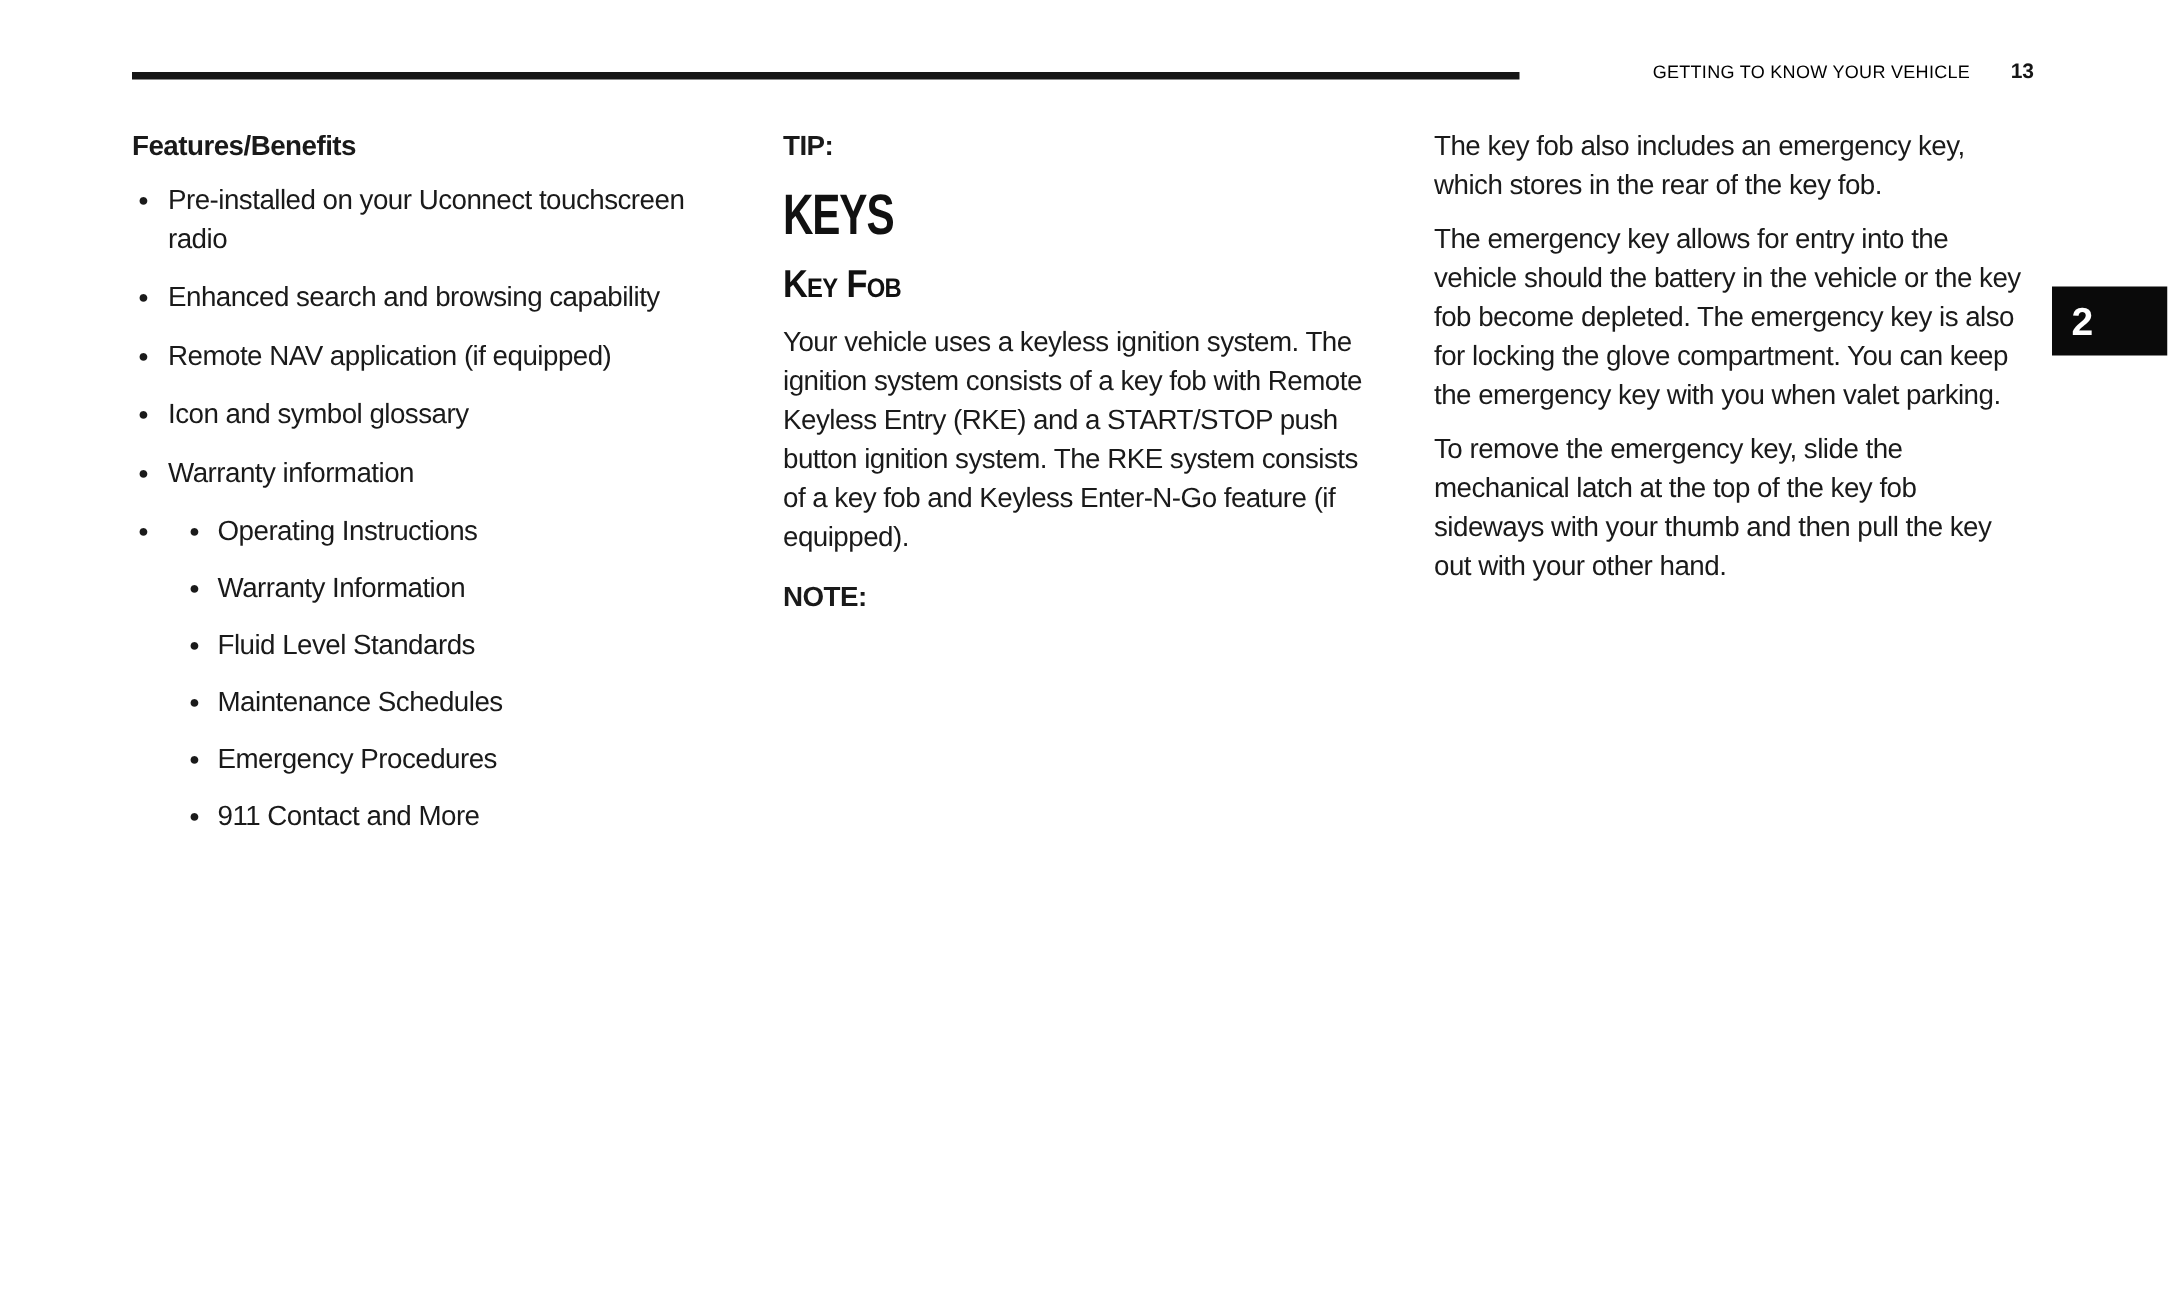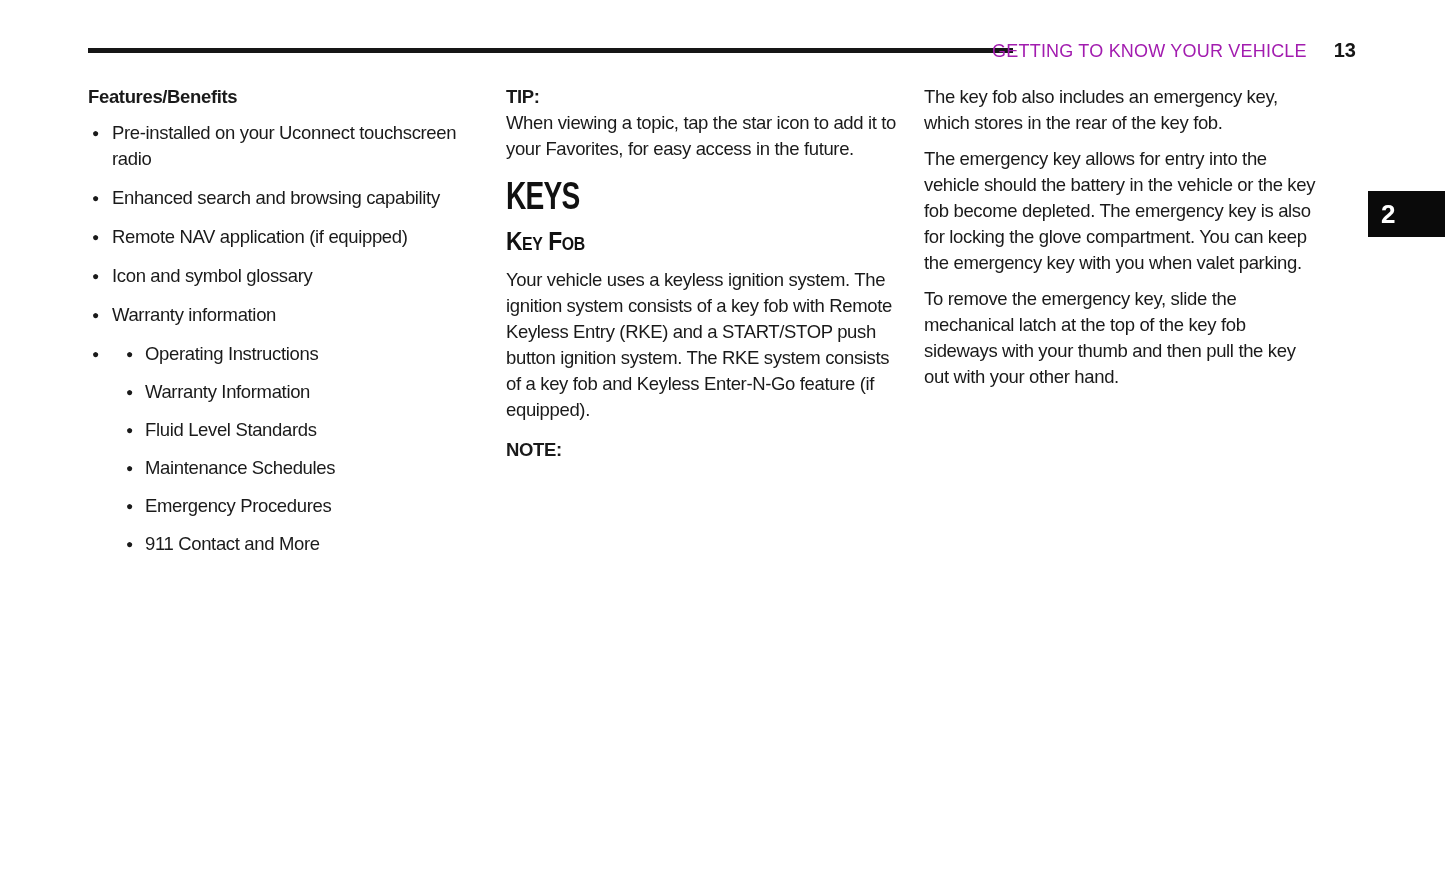--- a/index.html
+++ b/index.html
@@ -31,27 +31,27 @@
   .running-head {
     position: absolute;
     top: 39px;
     right: 89px;
     display: flex;
     align-items: baseline;
     gap: 27px;
     white-space: nowrap;
   }
   .chapter-title {
-    color: #a21caf;
-    font-size: 18px;
+    color: #000000;
+    font-size: 12px;
     letter-spacing: 0.2px;
   }
   .page-number {
     color: #161616;
-    font-size: 20px;
+    font-size: 14px;
     font-weight: 600;
   }
 
   
   .chapter-tab {
     position: absolute;
     top: 191px;
     right: 0;
     width: 77px;
     height: 46px;
@@ -65,21 +65,21 @@
     font-weight: bold;
   }
 
   
   .columns {
     position: absolute;
     left: 88px;
     top: 84px;
     width: 1266px;
     display: flex;
-    gap: 20px;
+    gap: 36px;
   }
   .col {
     width: 398px;
     flex: 0 0 398px;
     font-size: 18.5px;
     line-height: 26px;
     letter-spacing: -0.35px;
   }
 
   .col-heading {
@@ -194,21 +194,20 @@
             <li><span>Maintenance Schedules</span></li>
             <li><span>Emergency Procedures</span></li>
             <li><span>911 Contact and More</span></li>
           </ul>
         </li>
       </ul>
     </div>
 
     <div class="col col-middle">
       <p class="label-bold">TIP:</p>
-      <p class="para">When viewing a topic, tap the star icon to add it to your Favorites, for easy access in the future.</p>
       <h1 class="keys-heading">KEYS</h1>
       <h2 class="keyfob-heading">Key Fob</h2>
       <p class="para keyfob-body">Your vehicle uses a keyless ignition system. The ignition system consists of a key fob with Remote Keyless Entry (RKE) and a START/STOP push button ignition system. The RKE system consists of a key fob and Keyless Enter-N-Go feature (if equipped).</p>
       <p class="label-bold note-label">NOTE:</p>
     </div>
 
     <div class="col col-right">
       <p class="para">The key fob also includes an emergency key, which stores in the rear of the key fob.</p>
       <p class="para">The emergency key allows for entry into the vehicle should the battery in the vehicle or the key fob become depleted. The emergency key is also for locking the glove compartment. You can keep the emergency key with you when valet parking.</p>
       <p class="para">To remove the emergency key, slide the mechanical latch at the top of the key fob sideways with your thumb and then pull the key out with your other hand.</p>

